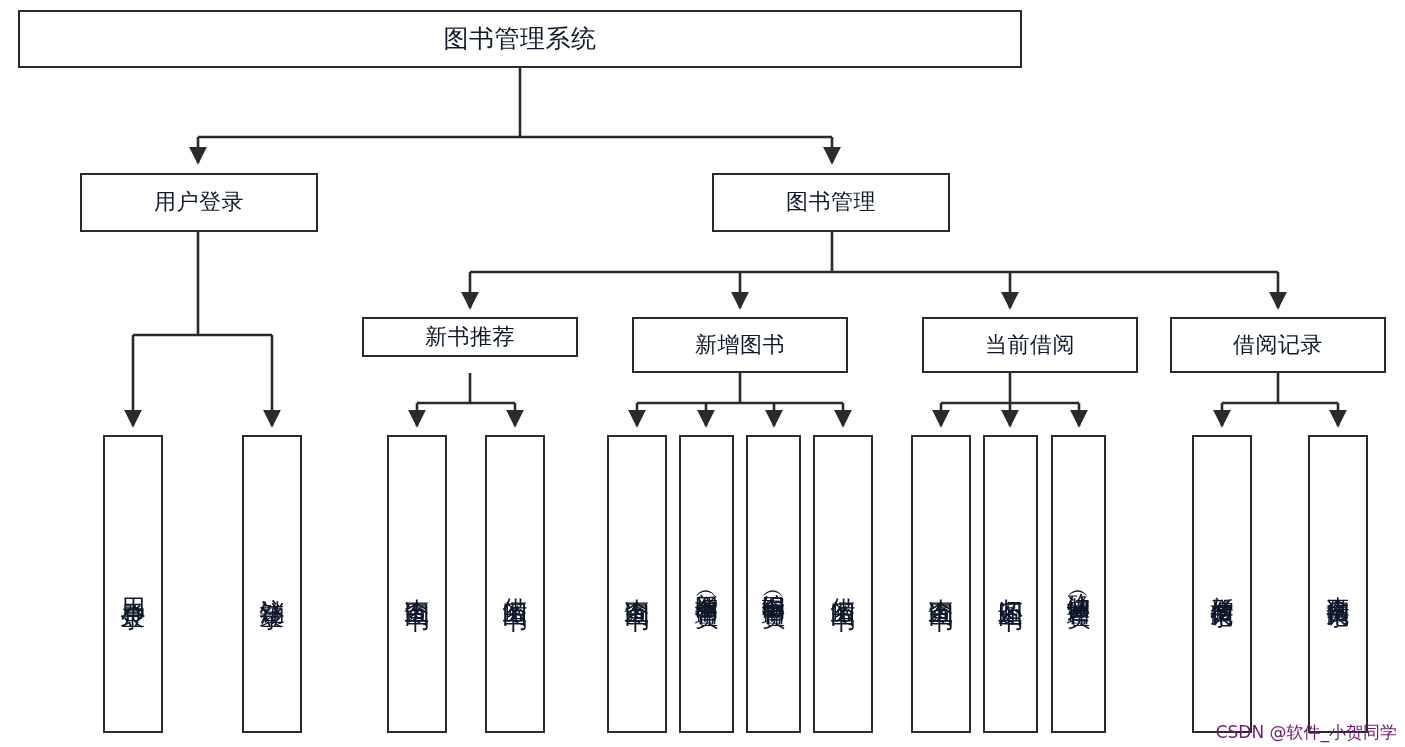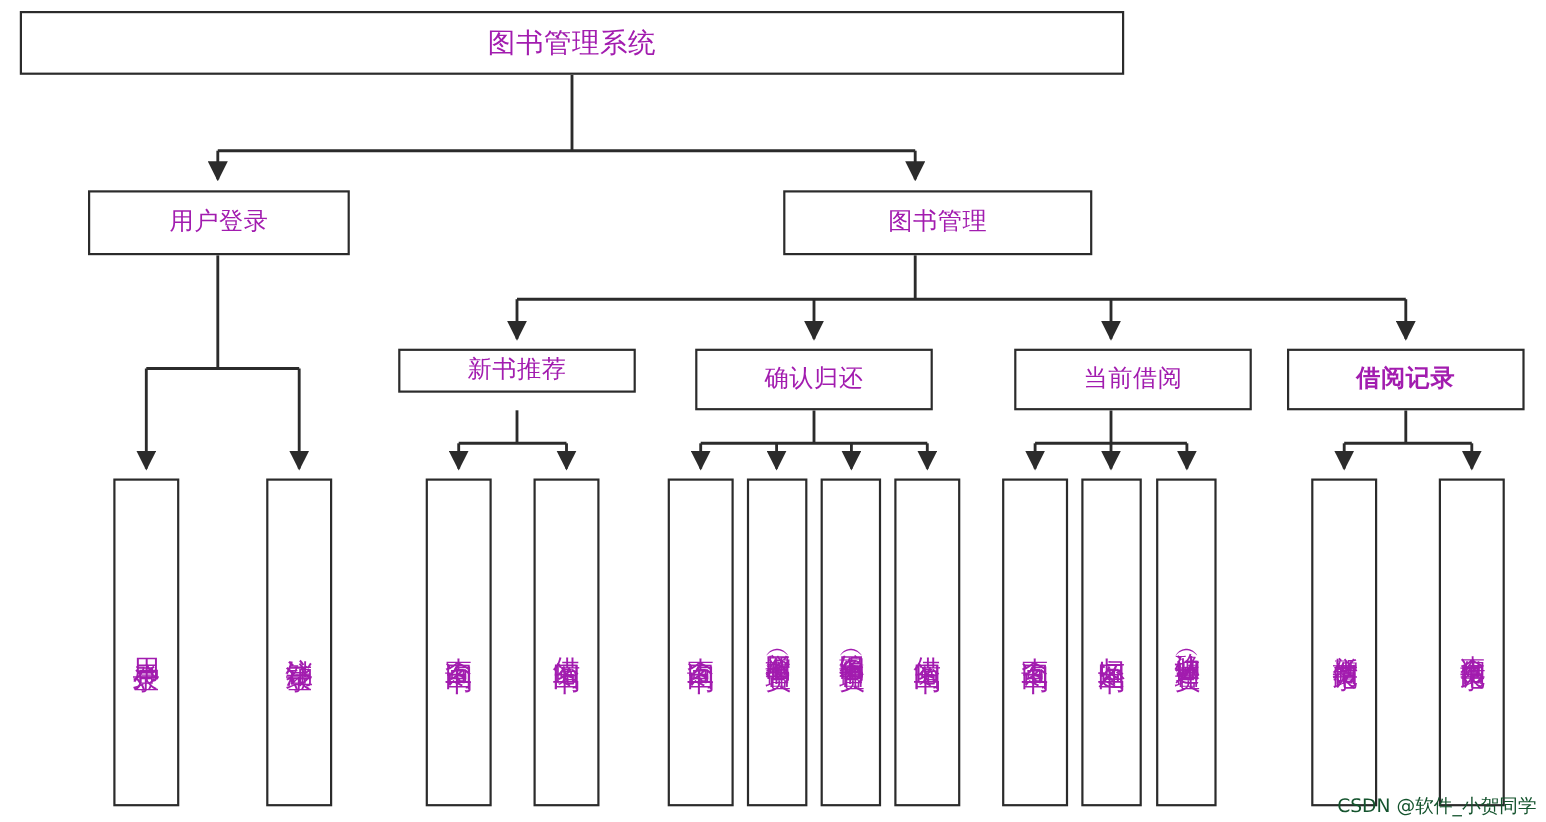--- a/index.html
+++ b/index.html
@@ -28,21 +28,21 @@
     position: absolute;
     box-sizing: border-box;
     background: #ffffff;
     border: 2px solid #2b2b2b;
     display: flex;
     align-items: center;
     justify-content: center;
     z-index: 2;
   }
   .node .label {
-    color: #a21caf;
+    color: #0f172a;
     line-height: 1.12;
     text-align: center;
     white-space: pre-line;
   }
   
   .lvl0 { }
   .lvl0 .label {
     font-size: 25px;
     letter-spacing: 0.5px;
   }
@@ -67,21 +67,21 @@
   }
   .leaf.narrow .label {
     font-size: 23px;
     letter-spacing: 2px;
   }
   #watermark {
     position: absolute;
     right: 8px;
     bottom: 3px;
     font-size: 17px;
-    color: #14532d;
+    color: #701a75;
     z-index: 5;
     user-select: none;
     white-space: nowrap;
   }
 </style>
 </head>
 <body>
 
 <div id="canvas">
 
@@ -136,37 +136,37 @@
   </svg>
 
   <div class="node lvl0" style="left:18px; top:10px; width:1004px; height:58px;">
     <span class="label">图书管理系统</span>
   </div>
 
   <div class="node lvl1" style="left:80px; top:173px; width:238px; height:59px;">
     <span class="label">用户登录</span>
   </div>
 
-  <div class="node lvl1" style="left:712px; top:173px; width:281px; height:59px;">
+  <div class="node lvl1" style="left:712px; top:173px; width:238px; height:59px;">
     <span class="label">图书管理</span>
   </div>
 
   <div class="node lvl2" style="left:362px; top:317px; width:216px; height:40px;">
     <span class="label">新书推荐</span>
   </div>
 
   <div class="node lvl2" style="left:632px; top:317px; width:216px; height:56px;">
-    <span class="label">确认归还</span>
+    <span class="label">新增图书</span>
   </div>
 
   <div class="node lvl2" style="left:902px; top:317px; width:216px; height:56px;margin-left:20px;">
     <span class="label">当前借阅</span>
   </div>
 
-  <div class="node lvl2" style="left:1170px; top:317px; width:216px; height:56px;font-weight:bold;">
+  <div class="node lvl2" style="left:1170px; top:317px; width:216px; height:56px;">
     <span class="label">借阅记录</span>
   </div>
 
   <div class="node leaf" style="left:103px; top:435px; width:60px; height:298px;">
     <span class="label">用户登录</span>
   </div>
 
   <div class="node leaf" style="left:242px; top:435px; width:60px; height:298px;">
     <span class="label">注销登录</span>
   </div>

